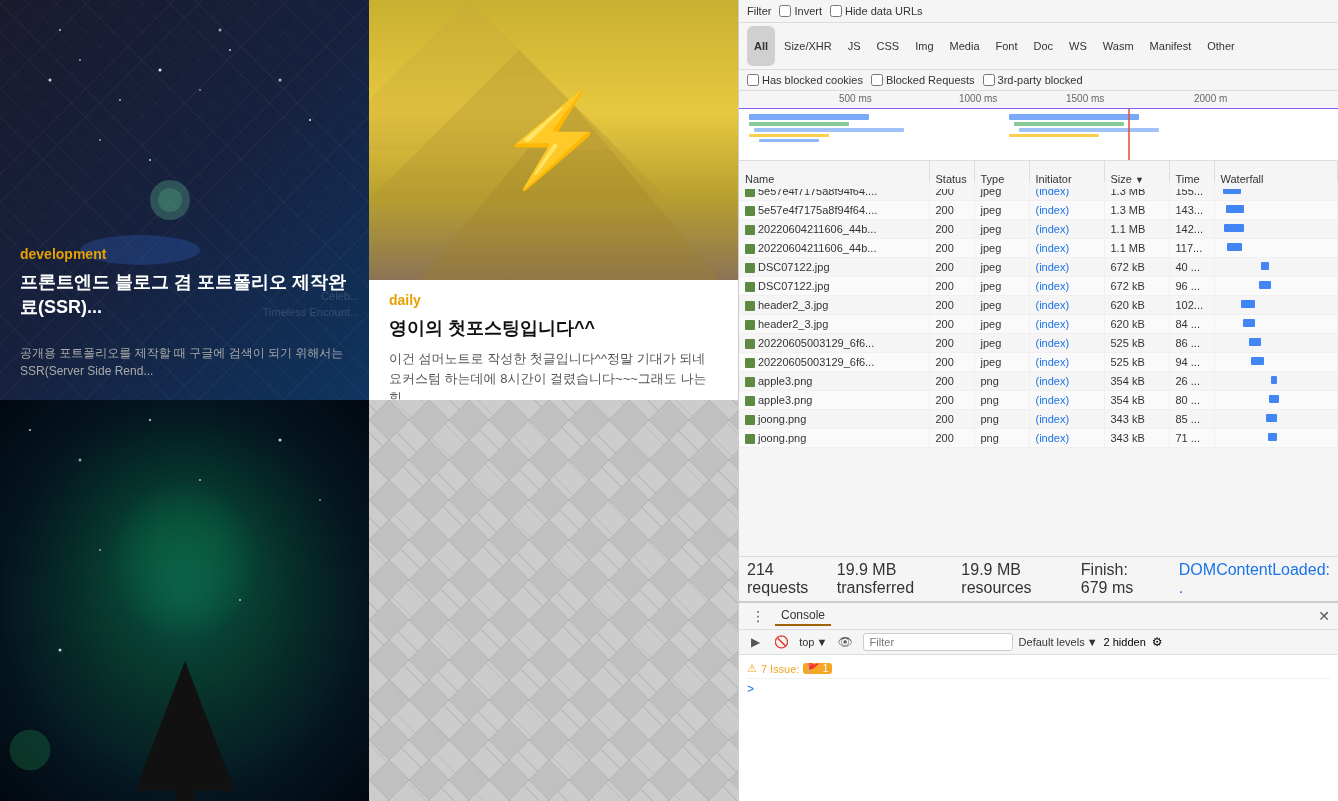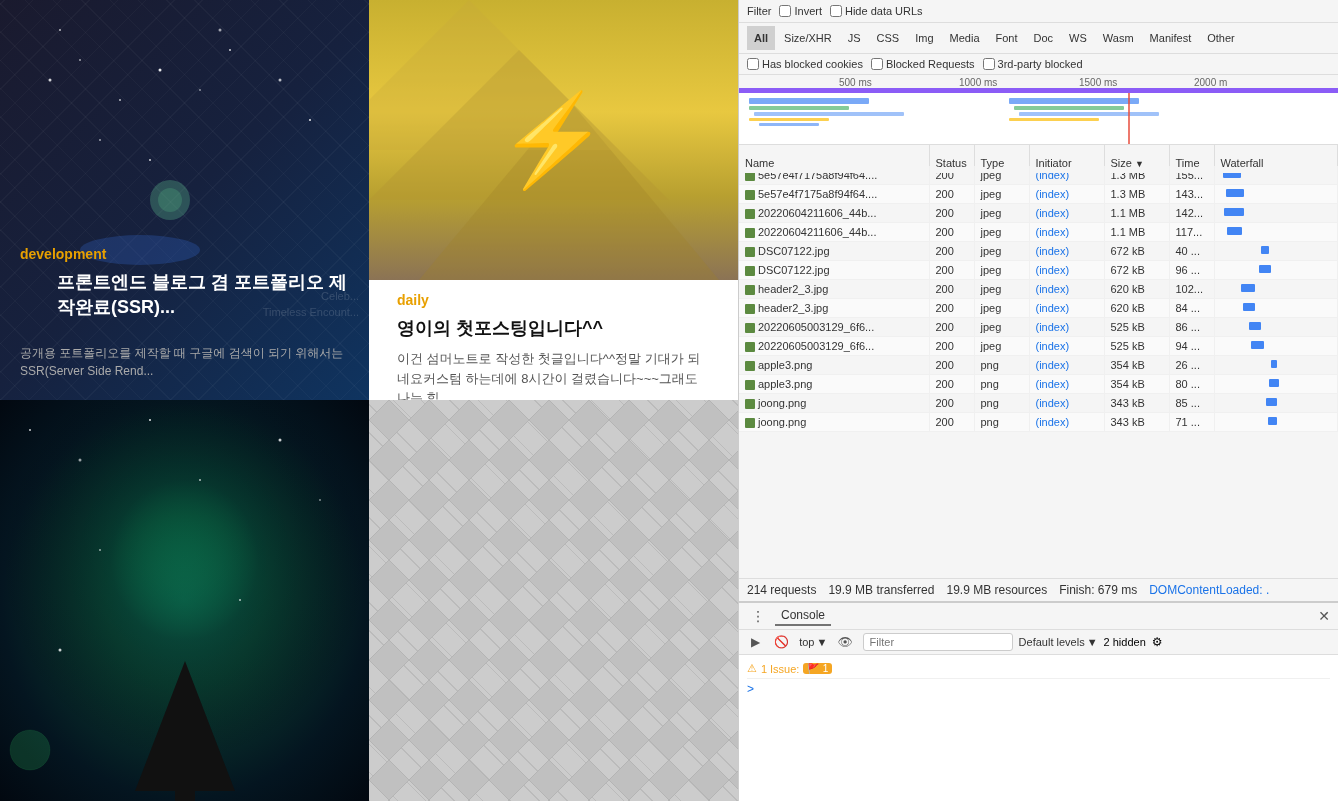--- a/index.html
+++ b/index.html
@@ -80,21 +80,20 @@
       color: #111;
       line-height: 1.4;
       margin-bottom: 8px;
     }
 
     .card-title-dark {
       color: white;
       font-size: 18px;
       font-weight: bold;
       line-height: 1.4;
-      margin-left: 37px;
     }
 
     .card-excerpt {
       font-size: 13px;
       color: #555;
       line-height: 1.5;
       margin-bottom: 8px;
     }
 
     .card-date {
@@ -168,26 +167,26 @@
       background: #f5f5f5;
       border-bottom: 1px solid #ddd;
       padding: 3px 8px;
       display: flex;
       align-items: center;
       gap: 2px;
       flex-wrap: wrap;
     }
 
     .type-btn {
-      padding: 6px 7px;
+      padding: 14px 7px;
       font-size: 11px;
       border: none;
       background: transparent;
       cursor: pointer;
-      border-radius: 0;
+      border-radius: 6px;
       color: #333;
     }
 
     .type-btn.active {
       background: #d0d0d0;
       font-weight: bold;
     }
 
     
     .cookie-filter-bar {
@@ -205,21 +204,21 @@
       border-bottom: 1px solid #ddd;
       height: 70px;
       position: relative;
       overflow: hidden;
     }
 
     .timeline-ruler {
       display: flex;
       height: 18px;
       background: #f5f5f5;
-      border-bottom: 5px solid #8b5cf6;
+      border-bottom: 1px solid #8b5cf6;
       position: relative;
     }
 
     .ruler-mark {
       position: absolute;
       font-size: 10px;
       color: #666;
       top: 2px;
     }
 
@@ -298,22 +297,22 @@
       background: #4285f4;
       border-radius: 1px;
     }
 
     
     .status-bar {
       background: #f5f5f5;
       border-top: 1px solid #ddd;
       padding: 4px 8px;
       display: flex;
-      gap: 12px;
-      font-size: 12px;
+      gap: 24px;
+      font-size: 16px;
       color: #333;
       flex-shrink: 0;
     }
 
     .dom-loaded {
       color: #1a73e8;
     }
 
     
     .console-panel {
@@ -332,21 +331,21 @@
       border-bottom: 1px solid #ddd;
       padding: 3px 8px;
       gap: 6px;
     }
 
     .console-title {
       font-size: 12px;
       font-weight: normal;
       color: #333;
       padding: 2px 6px;
-      border-bottom: 2px solid #737373;
+      border-bottom: 2px solid #a16207;
     }
 
     .console-close {
       margin-left: auto;
       cursor: pointer;
       font-size: 14px;
       color: #555;
     }
 
     .console-toolbar {
@@ -500,21 +499,21 @@
       <div style="width:100%;height:280px;background:linear-gradient(180deg,#c8b030 0%,#e8c840 40%,#b8a030 70%,#8b7355 100%);display:flex;align-items:center;justify-content:center;position:relative;overflow:hidden">
 
         <div style="font-size:90px;position:relative;z-index:2">⚡</div>
 
         <svg width="100%" height="100%" style="position:absolute;top:0;left:0">
           <polygon points="0,200 150,50 300,200" fill="rgba(180,150,50,0.4)"></polygon>
           <polygon points="50,280 200,100 350,280" fill="rgba(160,130,40,0.3)"></polygon>
           <polygon points="-50,150 100,0 250,150" fill="rgba(200,170,60,0.3)"></polygon>
         </svg>
       </div>
-      <div style="background:white;padding:12px 28px">
+      <div style="background:white;padding:12px 20px">
         <div class="card-category">daily</div>
         <div class="card-title" style="font-size:18px">영이의 첫포스팅입니다^^</div>
         <div class="card-excerpt">이건 섬머노트로 작성한 첫글입니다^^정말 기대가 되네요커스텀 하는데에 8시간이 걸렸습니다~~~그래도 나는 힘...</div>
         <div class="card-date">2022.06.04</div>
       </div>
     </div>
 
     <div class="blog-card" style="height:401px;background:#041520;position:relative;overflow:hidden">
       <div class="space-bg" style="width:100%;height:100%;display:flex;align-items:flex-end;justify-content:center">
         <svg width="100%" height="100%" style="position:absolute;top:0;left:0">
@@ -605,21 +604,21 @@
     <div class="filter-checkbox-group">
       <input type="checkbox" id="cb-third-party" style="">
       <label for="cb-third-party">3rd-party blocked</label>
     </div>
   </div>
 
   <div class="timeline-area">
     <div class="timeline-ruler">
       <span class="ruler-mark" style="left:100px">500 ms</span>
       <span class="ruler-mark" style="left:220px">1000 ms</span>
-      <span class="ruler-mark" style="left:340px">1500 ms</span>
+      <span class="ruler-mark" style="left:327px">1500 ms</span>
       <span class="ruler-mark" style="left:455px">2000 m</span>
     </div>
     <div class="timeline-bars">
       
       <svg width="100%" height="52">
 
         <rect x="10" y="5" width="120" height="6" fill="#4285f4" opacity="0.7" rx="1"></rect>
         <rect x="10" y="13" width="100" height="4" fill="#34a853" opacity="0.6" rx="1"></rect>
         <rect x="15" y="19" width="150" height="4" fill="#4285f4" opacity="0.5" rx="1"></rect>
         <rect x="10" y="25" width="80" height="3" fill="#fbbc04" opacity="0.7" rx="1"></rect>
@@ -844,21 +843,21 @@
 
       <span>2 hidden</span>
 
       <span class="gear-icon-small">⚙</span>
     </div>
 
     <div class="console-body">
 
       <div class="console-issue-bar">
         <span class="issue-icon">⚠</span>
-        <span>1 Issue:</span>
+        <span>7 Issue:</span>
         <span style="background:#f5a623;color:white;border-radius:3px;padding:0 4px;font-size:10px">🚩 1</span>
       </div>
 
       <div class="console-prompt">
         <span>&gt;</span>
       </div>
     </div>
   </div>
 </div>
 

